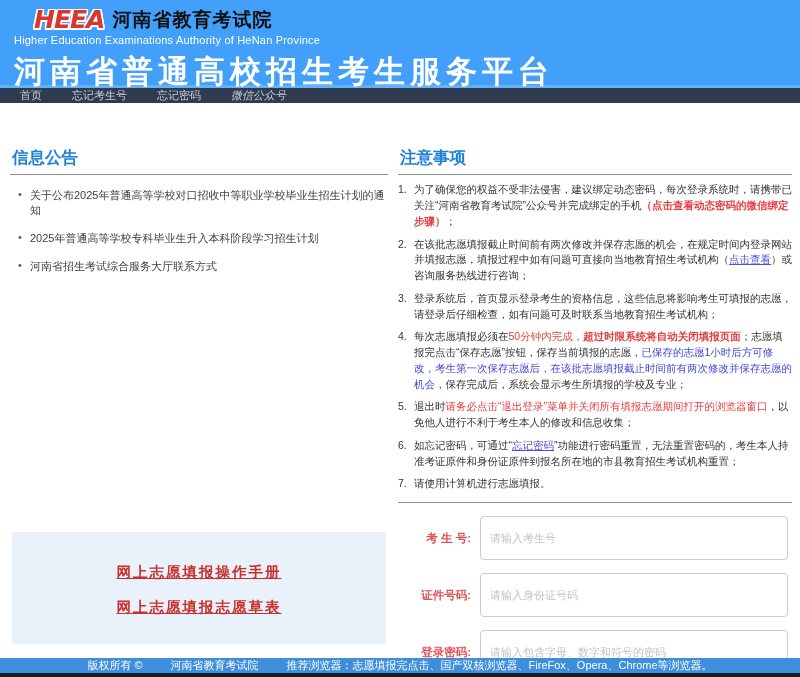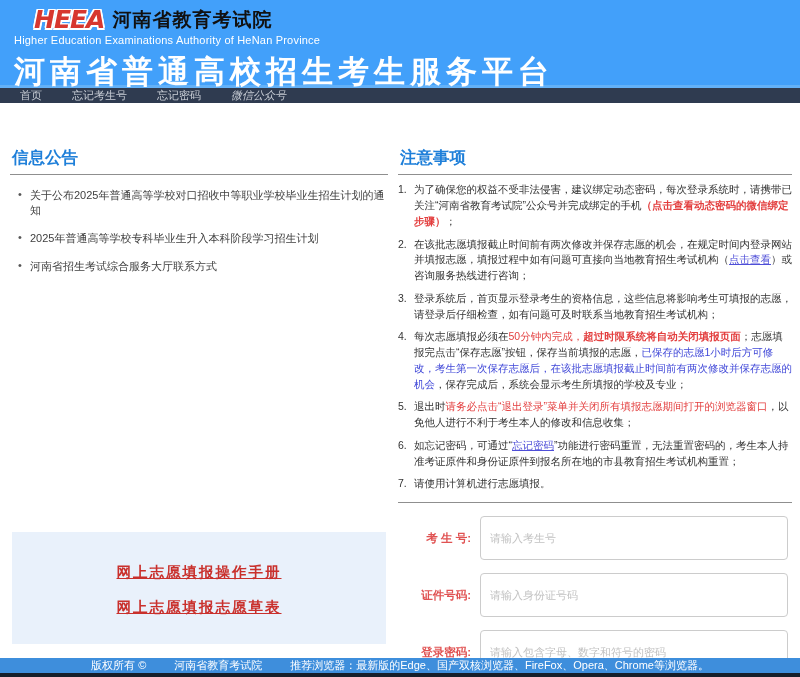--- a/index.html
+++ b/index.html
@@ -157,17 +157,17 @@
           <button class="btn">登录</button>
         </div>
 
       </div>
     </div>
   </div>
 
   <div class="footer">
     <span>版权所有 ©</span>
     <span>河南省教育考试院</span>
-    <span>推荐浏览器：最新版的Edge、国产双核浏览器、FireFox、Opera、Chrome等浏览器。</span>
+    <span>推荐浏览器：志愿填报完点击、国产双核浏览器、FireFox、Opera、Chrome等浏览器。</span>
   </div>
   <div class="bottom-strip"></div>
 
 </div>
 
 </body></html>

